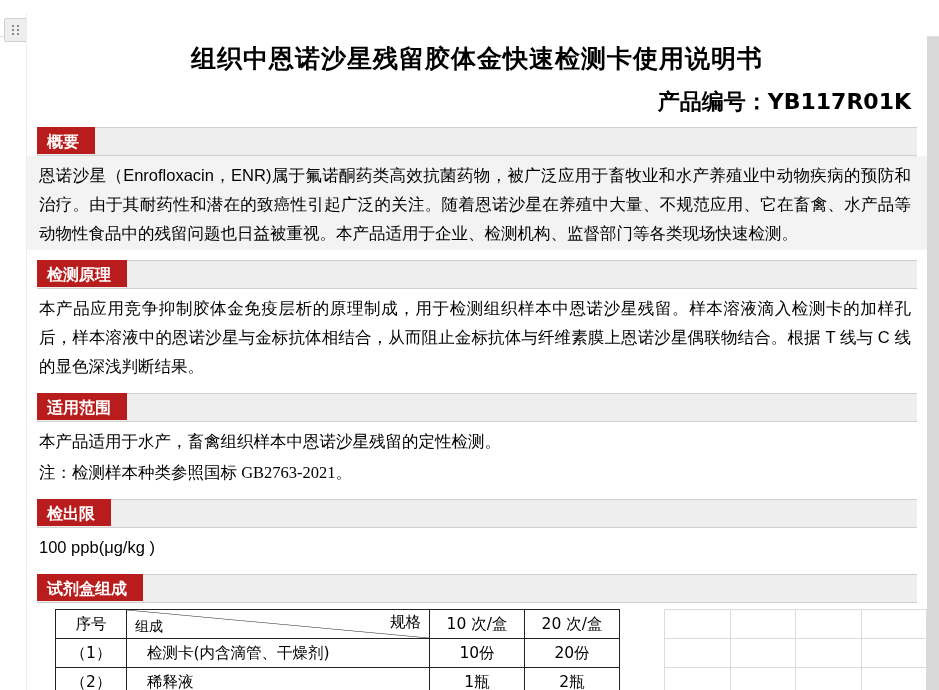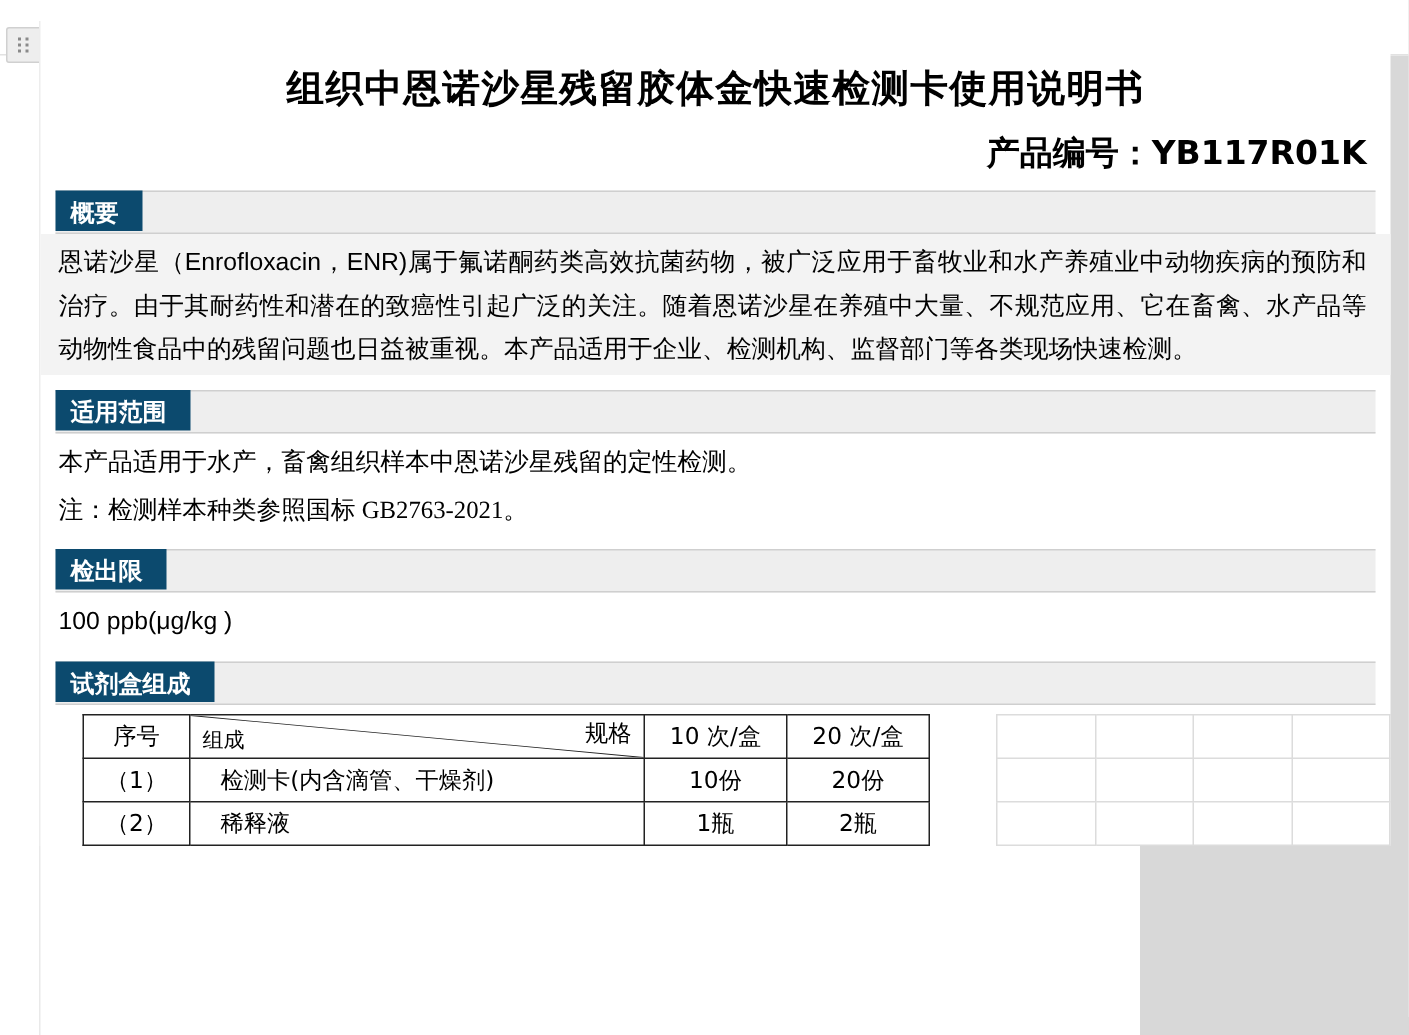--- a/index.html
+++ b/index.html
@@ -79,21 +79,21 @@
     font-size: 22px;
     font-weight: bold;
     margin: 12px 16px 0 0;
     font-family: "DejaVu Sans", sans-serif;
   }
   .section {
     margin-top: 10px;
   }
   .sec-head {
     display: inline-block;
-    background: #0c4a6e;
+    background: #b91c1c;
     color: #ffffff;
     font-size: 16px;
     font-weight: bold;
     padding: 3px 16px 4px 10px;
     font-family: "DejaVu Sans", sans-serif;
   }
   .sec-head-wrap {
     background: #eeeeee;
     border-top: 1px solid #cfcfcf;
     border-bottom: 1px solid #cfcfcf;
@@ -222,20 +222,26 @@
     <div class="title">组织中恩诺沙星残留胶体金快速检测卡使用说明书</div>
     <div class="prodno">产品编号：YB117R01K</div>
 
     <div class="section">
       <div class="sec-head-wrap">
         <span class="sec-head">概要</span>
       </div>
       <div class="sec-body shaded">恩诺沙星（Enrofloxacin，ENR)属于氟诺酮药类高效抗菌药物，被广泛应用于畜牧业和水产养殖业中动物疾病的预防和治疗。由于其耐药性和潜在的致癌性引起广泛的关注。随着恩诺沙星在养殖中大量、不规范应用、它在畜禽、水产品等动物性食品中的残留问题也日益被重视。本产品适用于企业、检测机构、监督部门等各类现场快速检测。</div>
     </div>
 
+    <div class="section">
+      <div class="sec-head-wrap">
+        <span class="sec-head">检测原理</span>
+      </div>
+      <div class="sec-body">本产品应用竞争抑制胶体金免疫层析的原理制成，用于检测组织样本中恩诺沙星残留。样本溶液滴入检测卡的加样孔后，样本溶液中的恩诺沙星与金标抗体相结合，从而阻止金标抗体与纤维素膜上恩诺沙星偶联物结合。根据 T 线与 C 线的显色深浅判断结果。</div>
+    </div>
 
     <div class="section">
       <div class="sec-head-wrap">
         <span class="sec-head">适用范围</span>
       </div>
       <div class="sec-body">本产品适用于水产，畜禽组织样本中恩诺沙星残留的定性检测。</div>
       <div class="note">注：检测样本种类参照国标 GB2763-2021。</div>
     </div>
 
     <div class="section">

